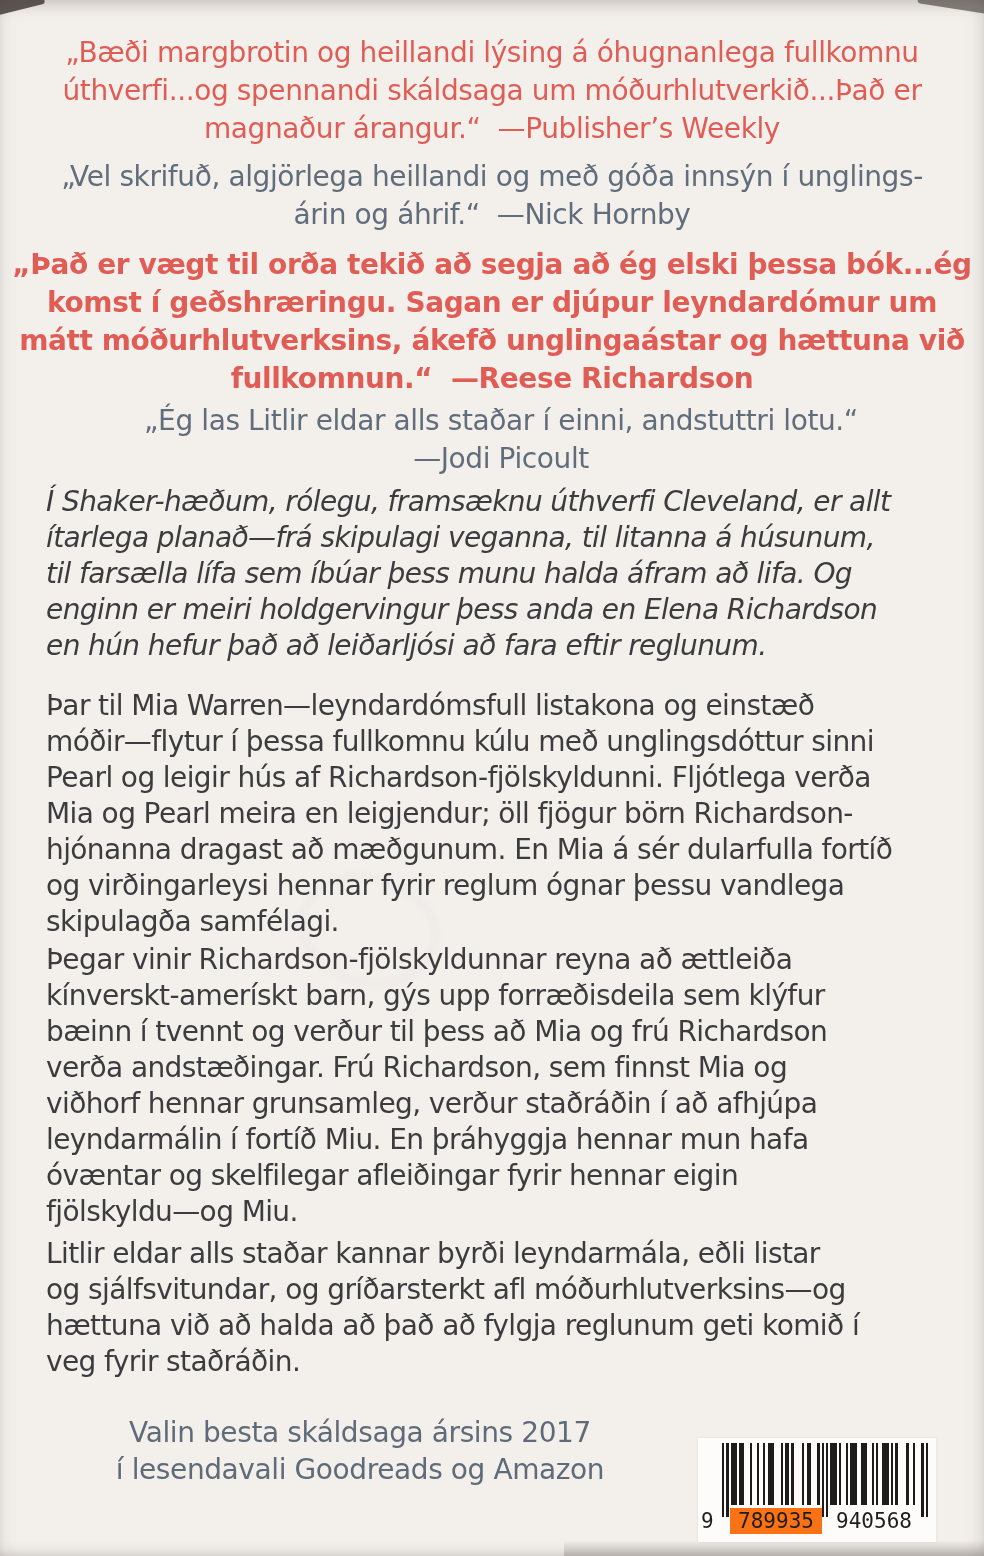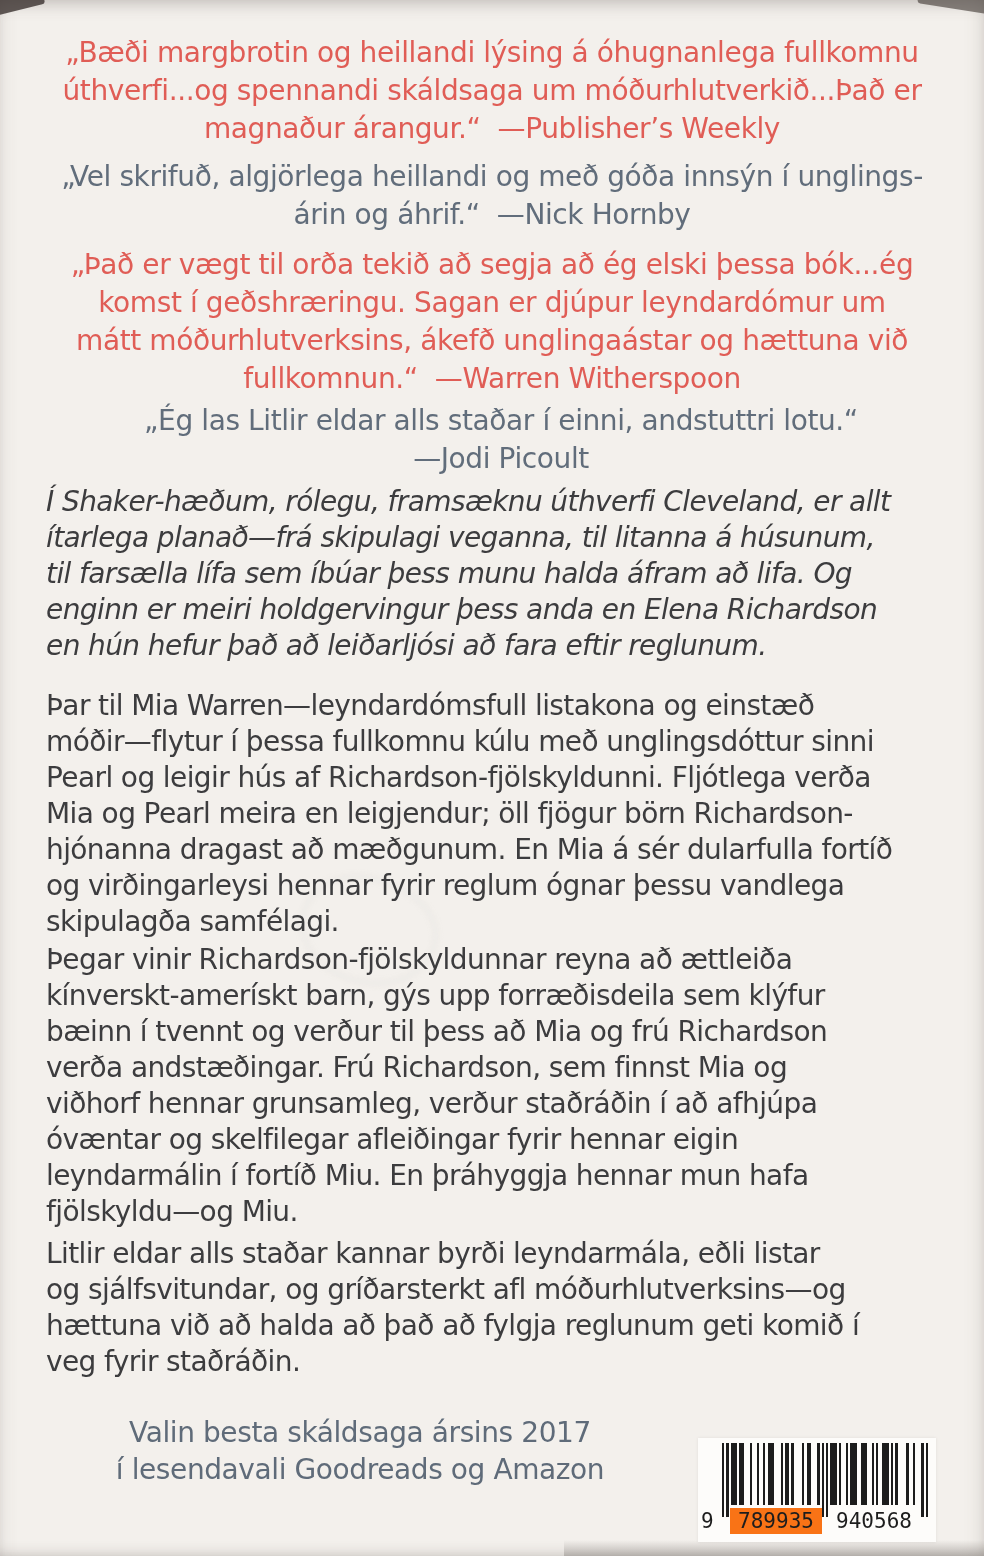--- a/index.html
+++ b/index.html
@@ -27,21 +27,21 @@
     background:linear-gradient(to top,rgba(110,104,99,.35),rgba(110,104,99,0));}
 
   .line{white-space:pre;}
   .quote{position:absolute;left:0;width:984px;text-align:center;
     font-size:28px;letter-spacing:-0.4px;}
   .quote .line{line-height:38px;}
   .q-red{color:#e05d56;}
   .q-slate{color:#616d7b;}
   .q1{top:34px;}
   .q2{top:158px;}
-  .q3{top:246px;}
+  .q3{top:246px;font-weight:bold;}
   .q4{top:402px;margin-left:9px;}
 
   .para{position:absolute;left:46px;width:900px;color:#3c3c3e;
     font-size:28px;letter-spacing:-0.6px;}
   .para .line{line-height:36px;}
   .p1{top:484px;font-style:italic;}
   .p2{top:688px;}
   .p3{top:942px;}
   .p4{top:1236px;}
 
@@ -83,21 +83,21 @@
 
   <section class="quote q-slate q2">
     <div class="line">„Vel skrifuð, algjörlega heillandi og með góða innsýn í unglings-</div>
     <div class="line">árin og áhrif.“  —Nick Hornby</div>
   </section>
 
   <section class="quote q-red q3">
     <div class="line">„Það er vægt til orða tekið að segja að ég elski þessa bók...ég</div>
     <div class="line">komst í geðshræringu. Sagan er djúpur leyndardómur um</div>
     <div class="line">mátt móðurhlutverksins, ákefð unglingaástar og hættuna við</div>
-    <div class="line">fullkomnun.“  —Warren Witherspoon</div>
+    <div class="line">fullkomnun.“  —Reese Richardson</div>
   </section>
 
   <section class="quote q-slate q4">
     <div class="line">„Ég las Litlir eldar alls staðar í einni, andstuttri lotu.“</div>
     <div class="line">—Jodi Picoult</div>
   </section>
 
   <section class="para p1">
     <div class="line">Í Shaker-hæðum, rólegu, framsæknu úthverfi Cleveland, er allt</div>
     <div class="line">ítarlega planað—frá skipulagi veganna, til litanna á húsunum,</div>
@@ -115,22 +115,22 @@
     <div class="line">og virðingarleysi hennar fyrir reglum ógnar þessu vandlega</div>
     <div class="line">skipulagða samfélagi.</div>
   </section>
 
   <section class="para p3">
     <div class="line">Þegar vinir Richardson-fjölskyldunnar reyna að ættleiða</div>
     <div class="line">kínverskt-amerískt barn, gýs upp forræðisdeila sem klýfur</div>
     <div class="line">bæinn í tvennt og verður til þess að Mia og frú Richardson</div>
     <div class="line">verða andstæðingar. Frú Richardson, sem finnst Mia og</div>
     <div class="line">viðhorf hennar grunsamleg, verður staðráðin í að afhjúpa</div>
+    <div class="line">leyndarmálin í fortíð Miu. En þráhyggja hennar mun hafa</div>
     <div class="line">óvæntar og skelfilegar afleiðingar fyrir hennar eigin</div>
-    <div class="line">leyndarmálin í fortíð Miu. En þráhyggja hennar mun hafa</div>
     <div class="line">fjölskyldu—og Miu.</div>
   </section>
 
   <section class="para p4">
     <div class="line">Litlir eldar alls staðar kannar byrði leyndarmála, eðli listar</div>
     <div class="line">og sjálfsvitundar, og gríðarsterkt afl móðurhlutverksins—og</div>
     <div class="line">hættuna við að halda að það að fylgja reglunum geti komið í</div>
     <div class="line">veg fyrir staðráðin.</div>
   </section>
 

